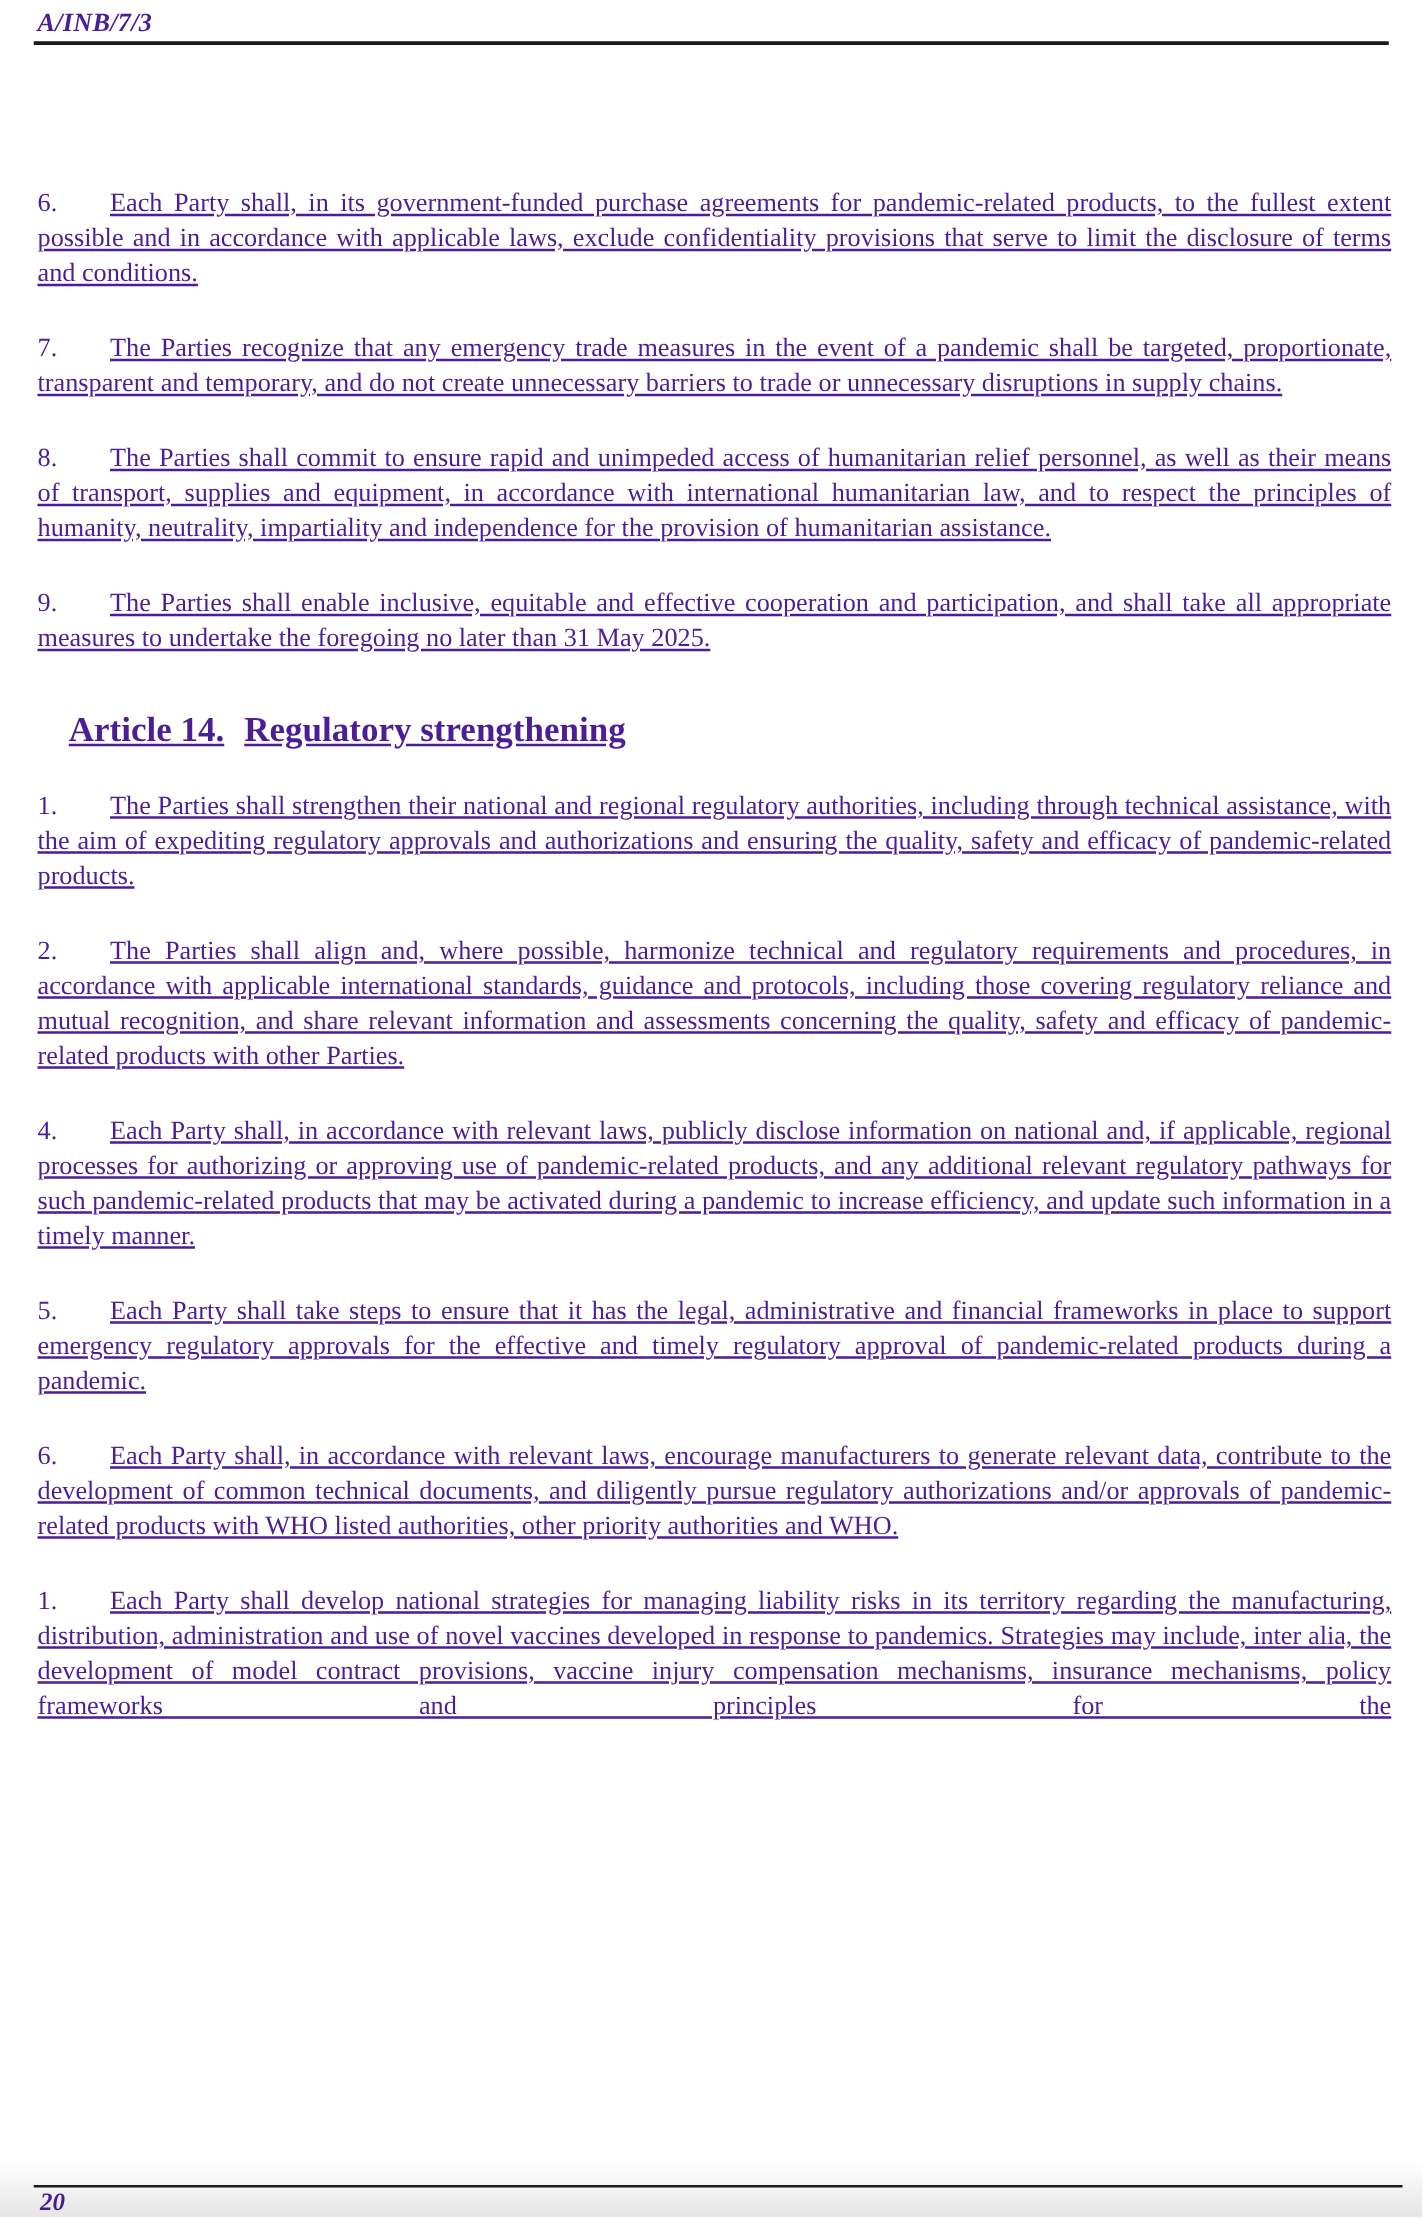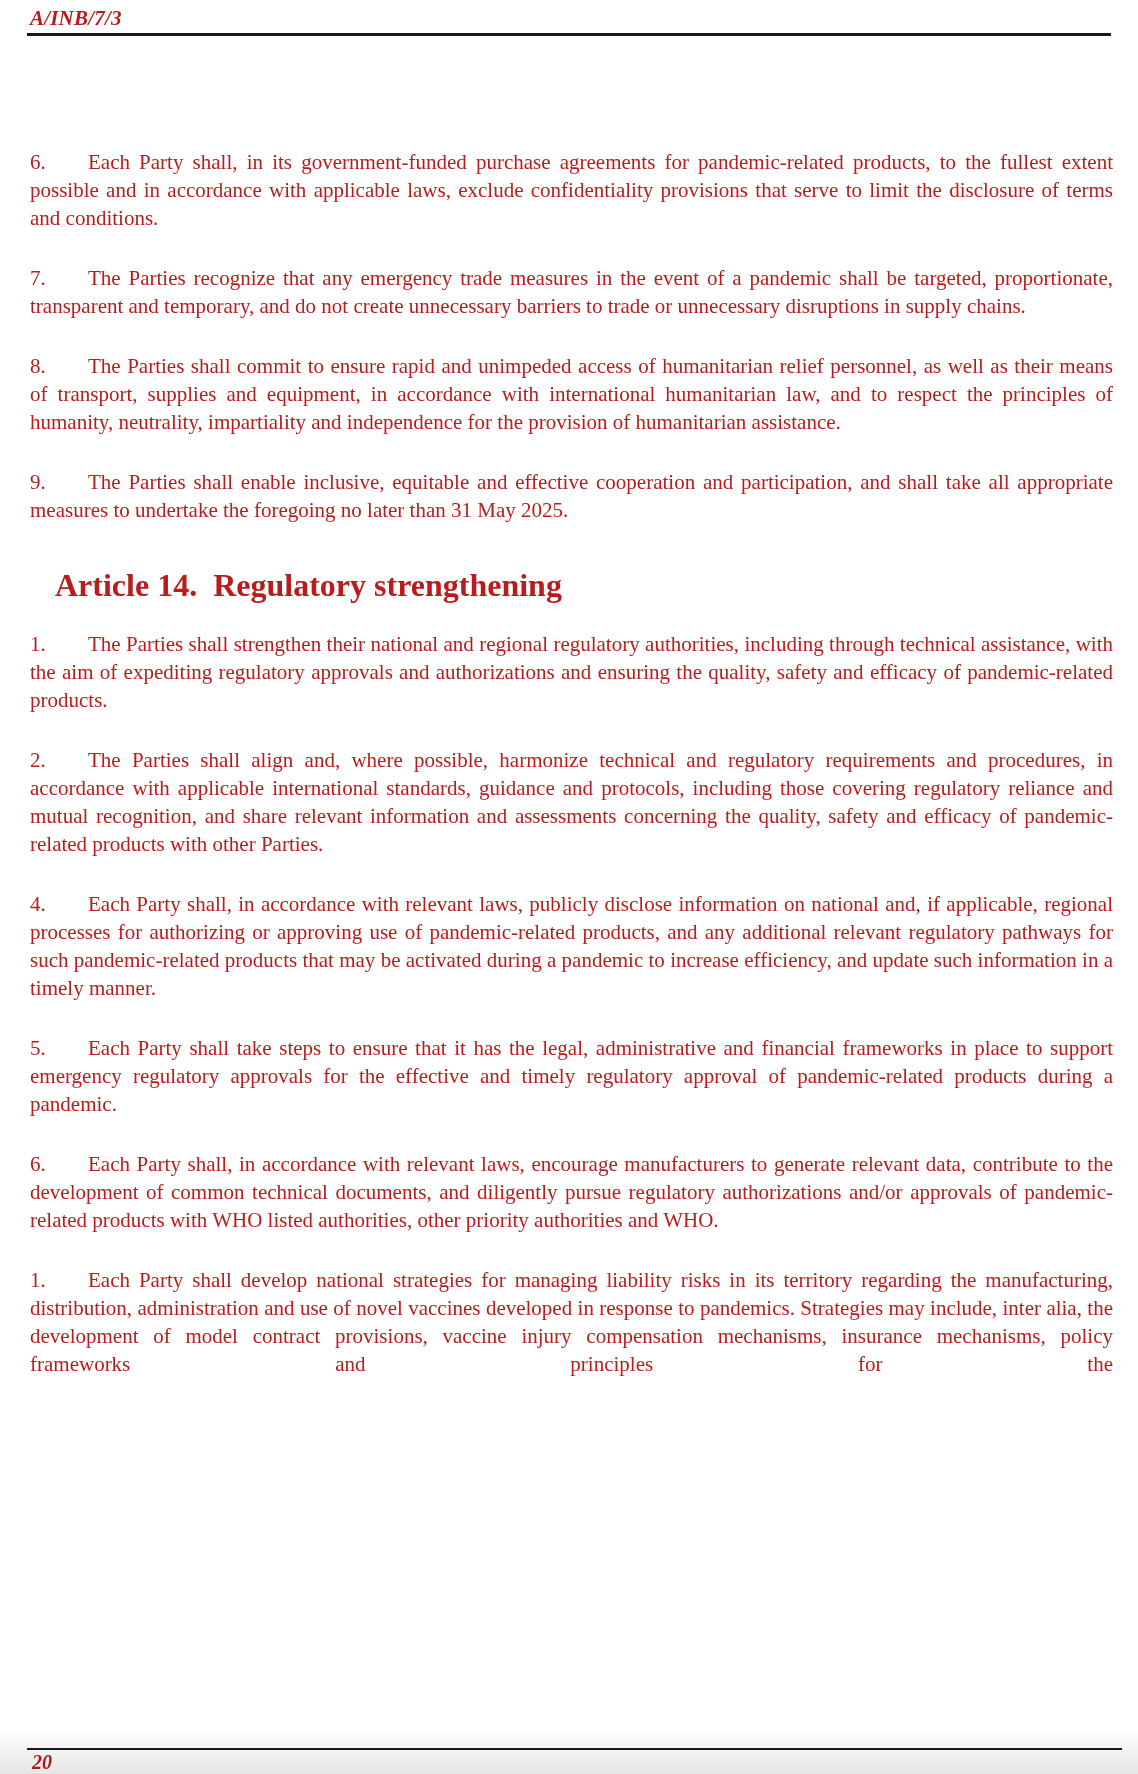--- a/index.html
+++ b/index.html
@@ -6,21 +6,21 @@
     margin: 0;
     padding: 0;
     background: #ffffff;
   }
   .page {
     position: relative;
     width: 1138px;
     height: 1774px;
     background: #ffffff;
     font-family: "Liberation Serif", "DejaVu Serif", serif;
-    color: #b91c1c;
+    color: #4c1d95;
     overflow: hidden;
     box-sizing: border-box;
   }
   
   .page::after {
     content: "";
     position: absolute;
     left: 0; right: 0; bottom: 0;
     height: 46px;
     background: linear-gradient(to bottom, rgba(0,0,0,0) 0%, rgba(0,0,0,0.10) 100%);
@@ -45,36 +45,37 @@
   }
   .content {
     position: absolute;
     top: 36px;
     left: 0;
     width: 1138px;
     padding: 112px 25px 0 30px;
     box-sizing: border-box;
     font-size: 21px;
     line-height: 28px;
+    text-decoration: underline;
   }
   .para {
     margin: 0 0 32px 0;
     text-align: justify;
   }
   .para.cont {
     text-align-last: justify;
     margin-top: 29px;
   }
   .pnum {
     display: inline-block;
     width: 58px;
   }
   .article {
     margin: 46px 0 30px 25px;
-    font-size: 32px;
+    font-size: 28px;
     line-height: 30px;
     font-weight: bold;
     text-align: left;
   }
   .alabel { margin-right: 16px; }
   .footer-rule {
     position: absolute;
     top: 1748px;
     left: 27px;
     width: 1095px;

